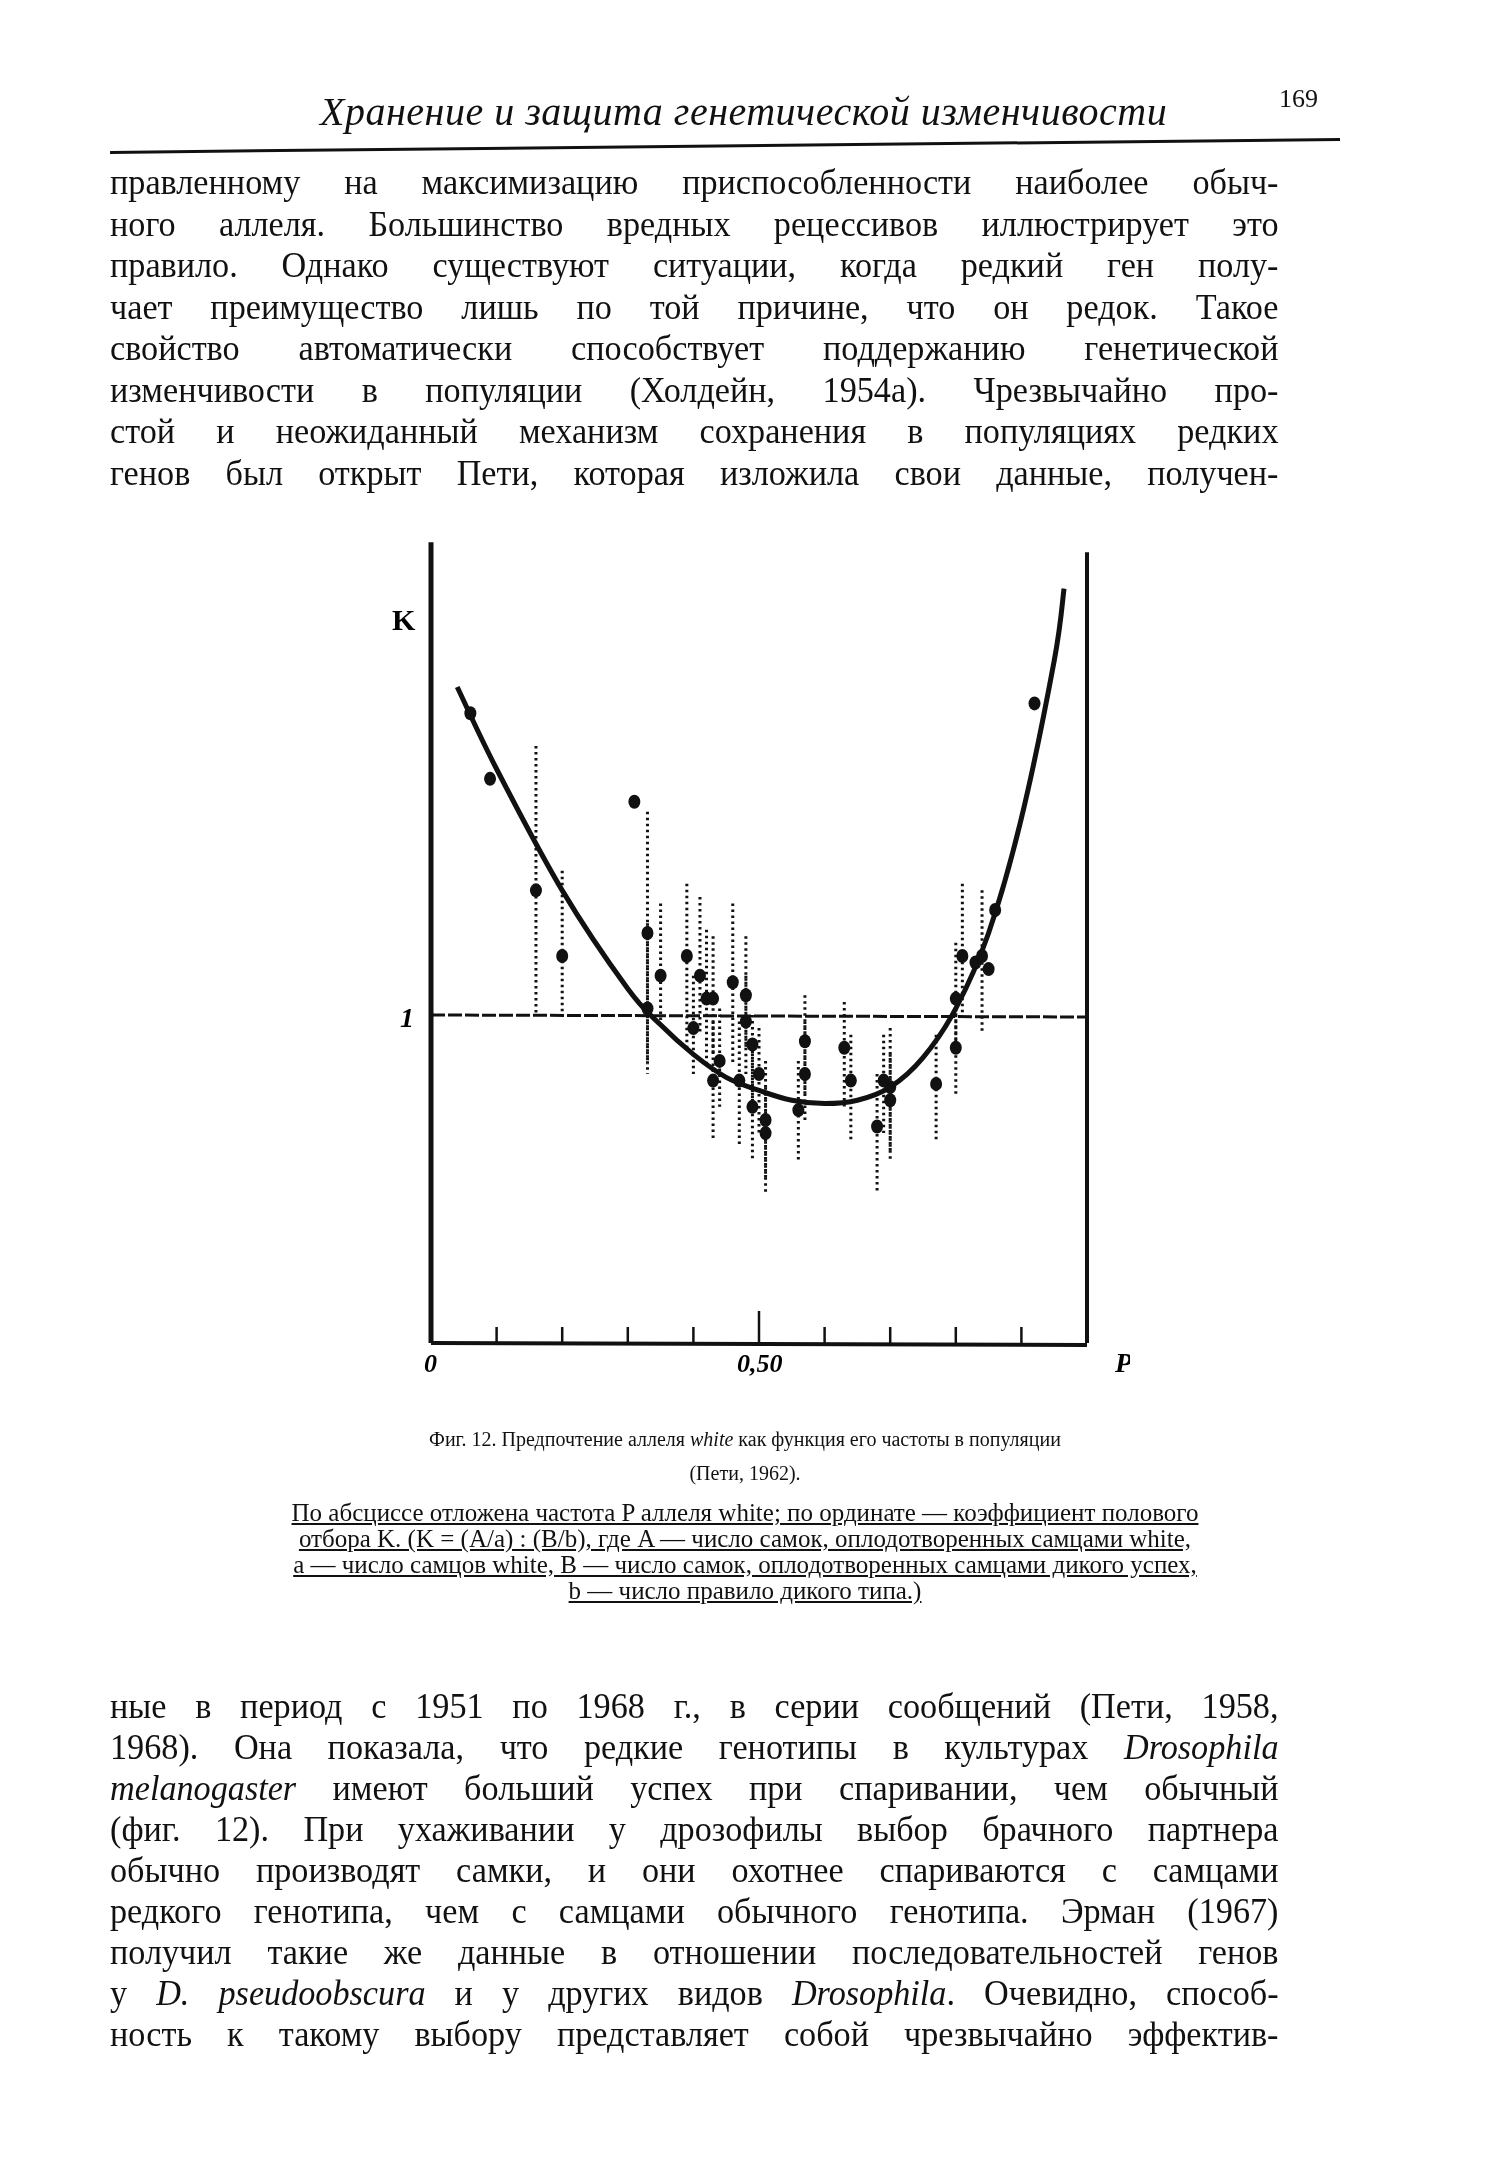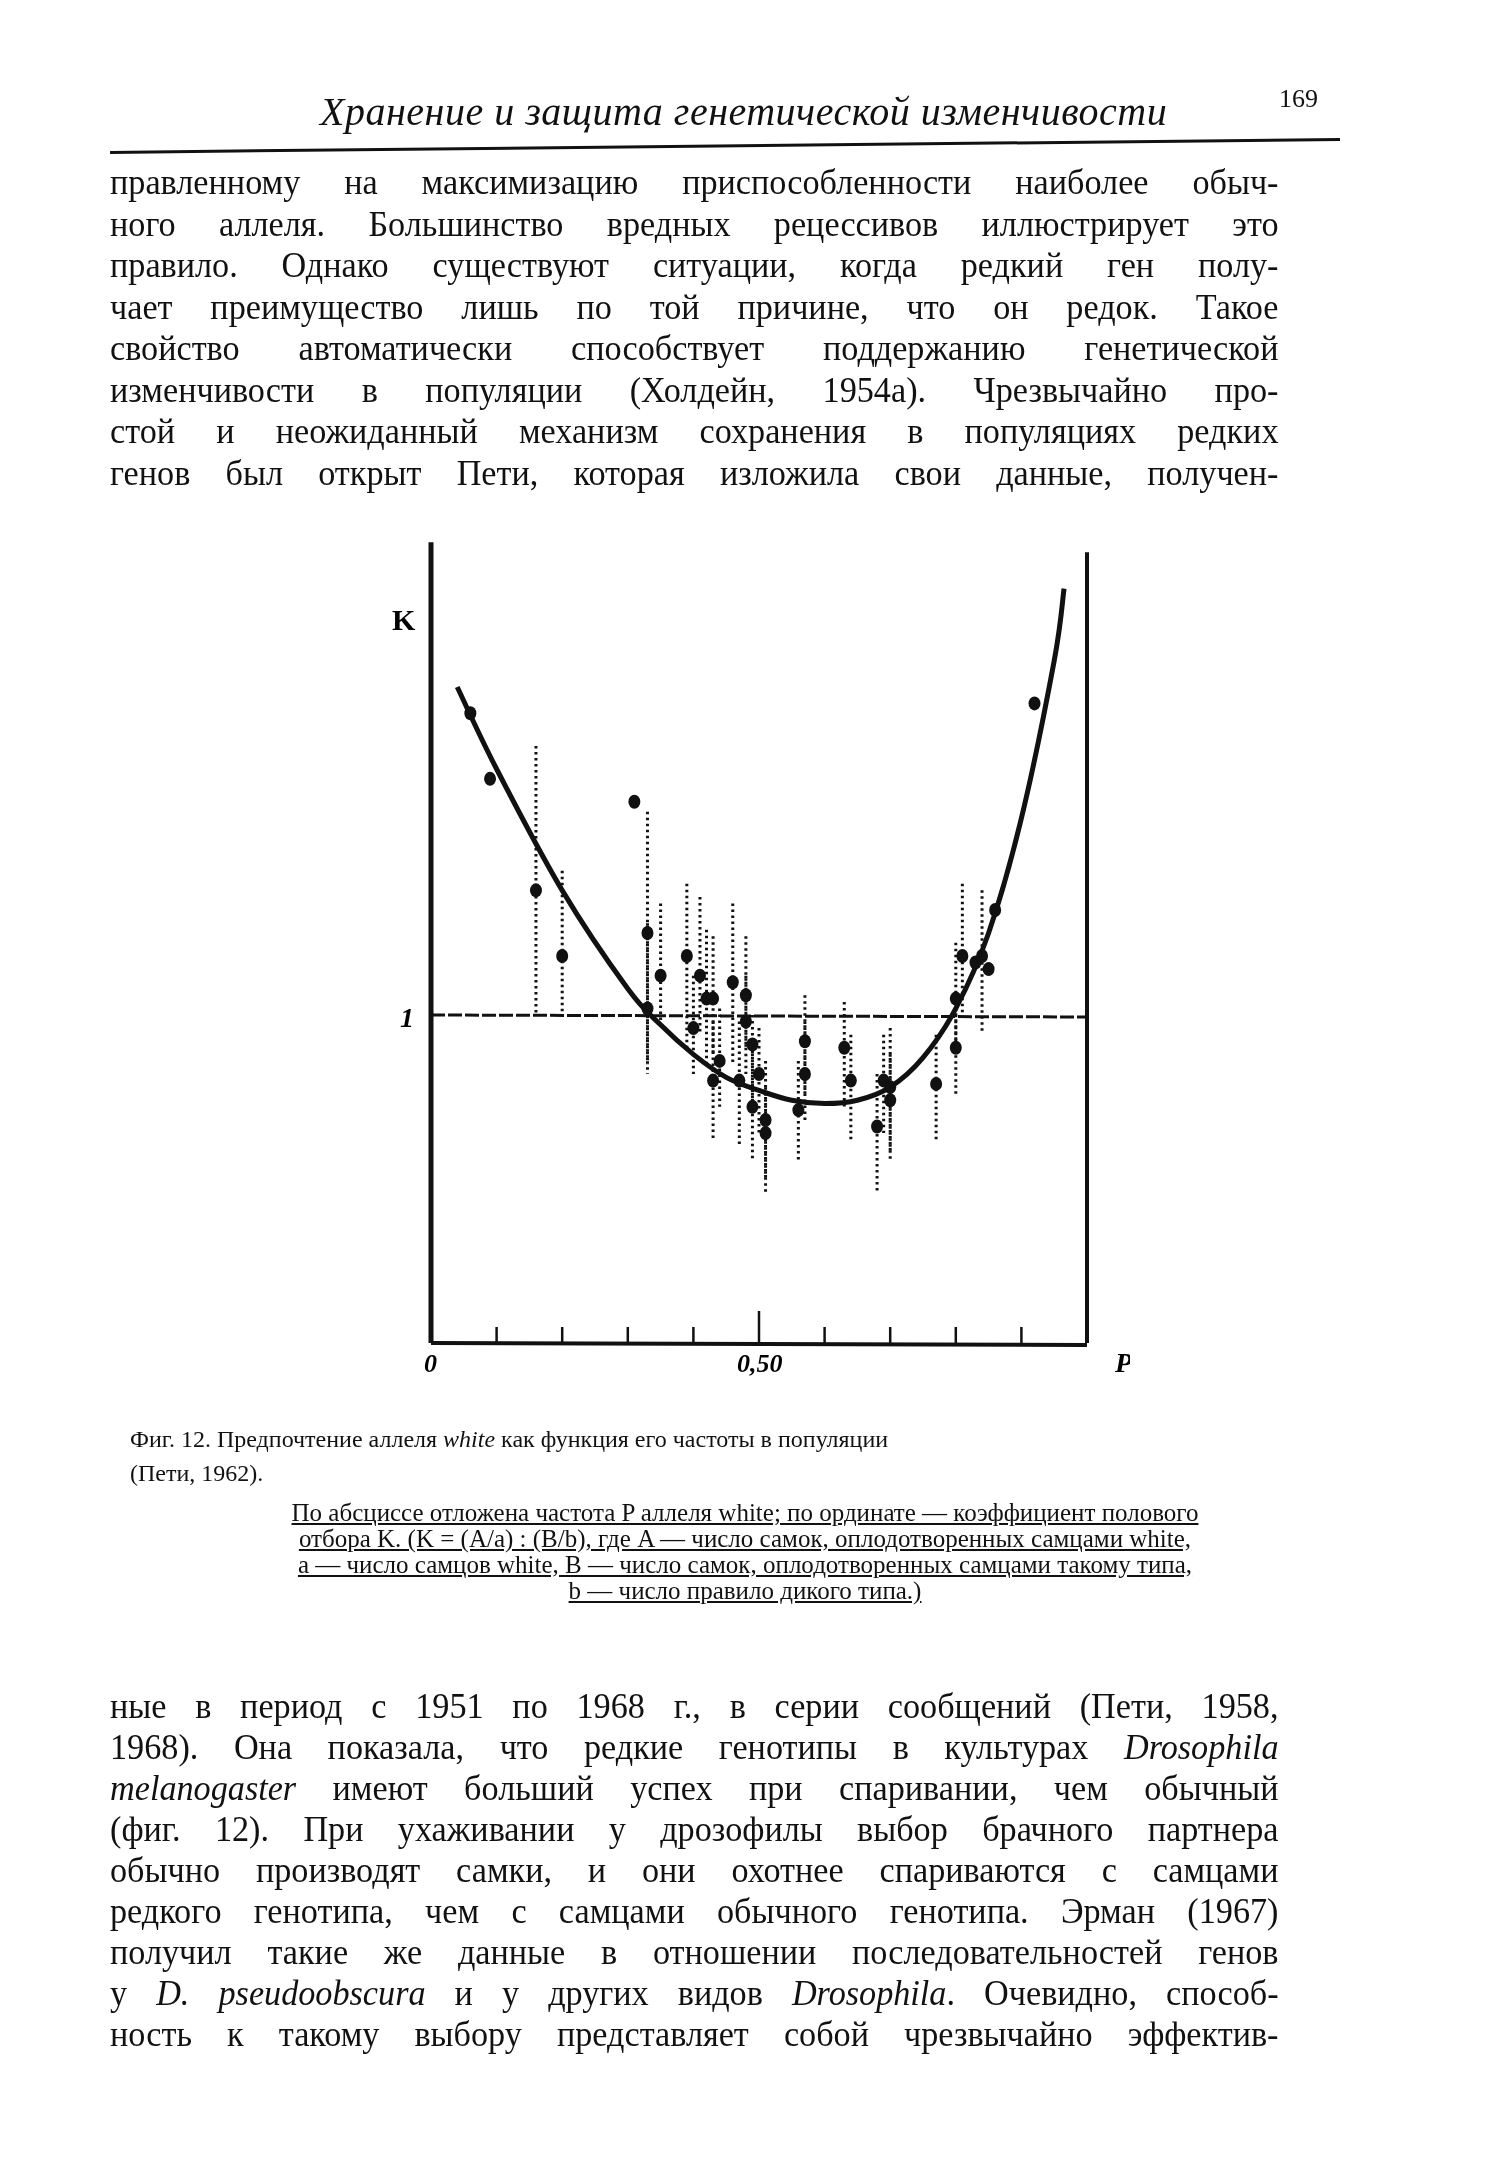--- a/index.html
+++ b/index.html
@@ -9,22 +9,22 @@
   .rh-title { position:absolute; left:210px; top:8px; font-style:italic; font-size:40px; letter-spacing:0.5px; }
   .rh-page { position:absolute; right:22px; top:4px; font-size:26px; }
   .rh-rule { position:absolute; left:0; top:58px; width:1230px; height:3px; background:#111;
              transform:rotate(-0.6deg); transform-origin:right center; }
   .body-text { position:absolute; left:110px; width:1230px; font-size:36px; line-height:41.5px;
                text-align:justify; transform:scaleX(0.95); transform-origin:left top; }
   .body-text .line { display:block; white-space:nowrap; text-align-last:justify; text-align:justify; }
   .top-text { top:162px; }
   .bottom-text { top:1686px; line-height:41px; }
   .figure { position:absolute; left:370px; top:530px; width:760px; height:870px; }
-  .caption-title { position:absolute; left:130px; top:1422px; width:1230px; font-size:24px; line-height:34px;
-                   text-align:left; }
+  .caption-title { position:absolute; left:130px; top:1422px; width:1230px; font-size:20px; line-height:34px;
+                   text-align:center; }
   .caption-desc { position:absolute; left:120px; top:1500px; width:1250px; font-size:25px; line-height:26px;
                   text-align:center;text-decoration:underline; }
   .caption-desc .line { display:block; white-space:nowrap; }
   svg text { font-family:"Liberation Serif","DejaVu Serif",serif; }
 </style>
 </head>
 <body>
 
 <div class="running-head">
   <span class="rh-title">Хранение и защита генетической изменчивости</span>
@@ -152,21 +152,21 @@
   </svg>
 </div>
 
 <div class="caption-title">
   <span>Фиг. 12. Предпочтение аллеля </span><i>white</i><span> как функция его частоты в популяции</span><br>
   <span>(Пети, 1962).</span>
 </div>
 <div class="caption-desc">
   <span class="line">По абсциссе отложена частота P аллеля white; по ординате — коэффициент полового</span>
   <span class="line">отбора K. (K = (A/a) : (B/b), где A — число самок, оплодотворенных самцами white,</span>
-  <span class="line">a — число самцов white, B — число самок, оплодотворенных самцами такому типа,</span>
+  <span class="line">a — число самцов white, B — число самок, оплодотворенных самцами дикого успех,</span>
   <span class="line">b — число правило дикого типа.)</span>
 </div>
 
 <div class="body-text bottom-text" id="bottom-para">
     <span class="line"><span>ные в период с 1951 по 1968 г., в серии сообщений (Пети, 1958,</span></span>
     <span class="line"><span>1968). Она показала, что редкие генотипы в культурах </span><i>Drosophila</i></span>
     <span class="line"><i>melanogaster</i><span> имеют больший успех при спаривании, чем обычный</span></span>
     <span class="line"><span>(фиг. 12). При ухаживании у дрозофилы выбор брачного партнера</span></span>
     <span class="line"><span>обычно производят самки, и они охотнее спариваются с самцами</span></span>
     <span class="line"><span>редкого генотипа, чем с самцами обычного генотипа. Эрман (1967)</span></span>

